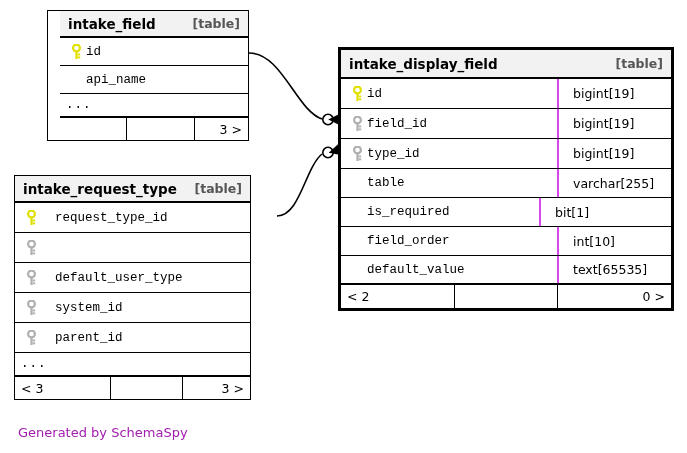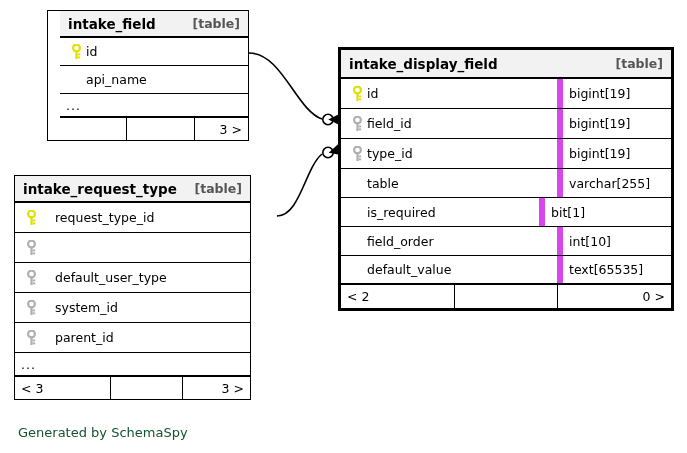--- a/index.html
+++ b/index.html
@@ -65,27 +65,28 @@
   }
   .tbl-row.last { border-bottom: 2px solid #000000; }
 
   .col-name {
     display: flex;
     align-items: center;
     flex: 1 1 auto;
     min-width: 0;
     padding-left: 6px;
     box-sizing: border-box;
+    font-family: Liberation Mono, monospace;
   }
   .col-type {
     display: flex;
     align-items: center;
-    padding-left: 6px;
-    box-sizing: border-box;
-    border-left: 6px solid #d946ef;
+    padding-left: 14px;
+    box-sizing: border-box;
+    border-left: 2px solid #d946ef;
     font-size: 12.5px;
     color: #000000;
     white-space: nowrap;
   }
 
   .key-slot {
     width: 20px;
     flex: 0 0 20px;
     display: flex;
     align-items: center;
@@ -113,21 +114,21 @@
     padding: 0 6px;
   }
   .foot-cell:first-child { border-left: none; }
   .foot-left { justify-content: flex-start; }
   .foot-mid  { justify-content: center; }
   .foot-right{ justify-content: flex-end; }
 
   .credit {
     position: absolute;
     font-size: 13px;
-    color: #14532d;
+    color: #a21caf;
     white-space: nowrap;
   }
 </style>
 </head>
 <body>
 
 <div id="canvas">
 
   <svg id="connectors" viewBox="0 0 687 453" width="687" height="453">
     <defs>

